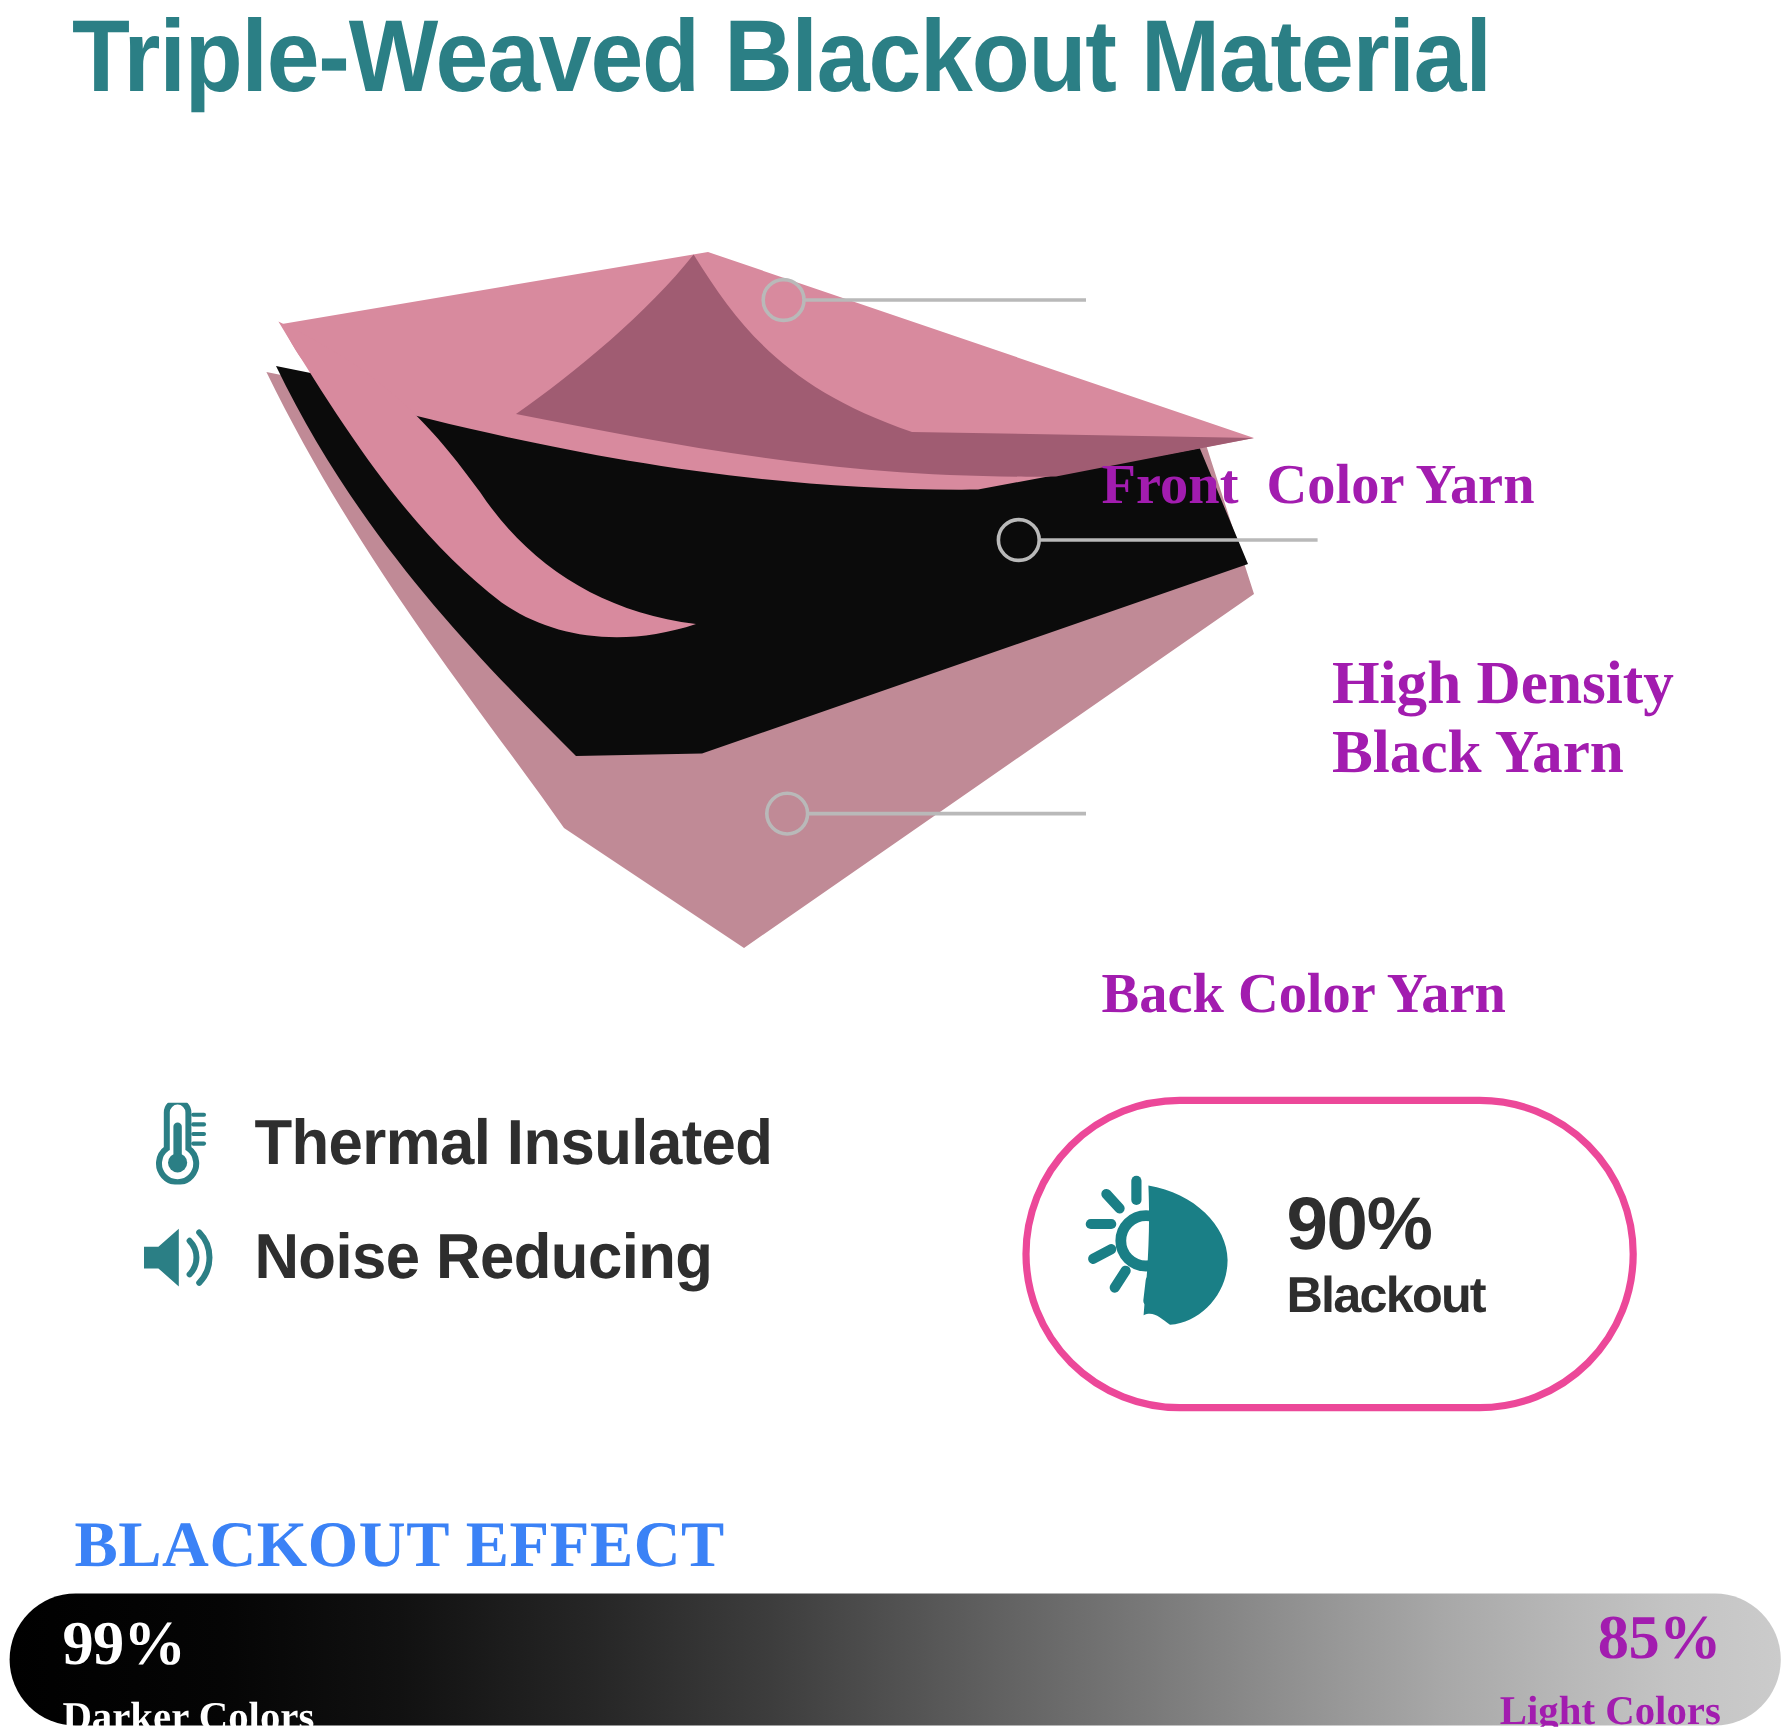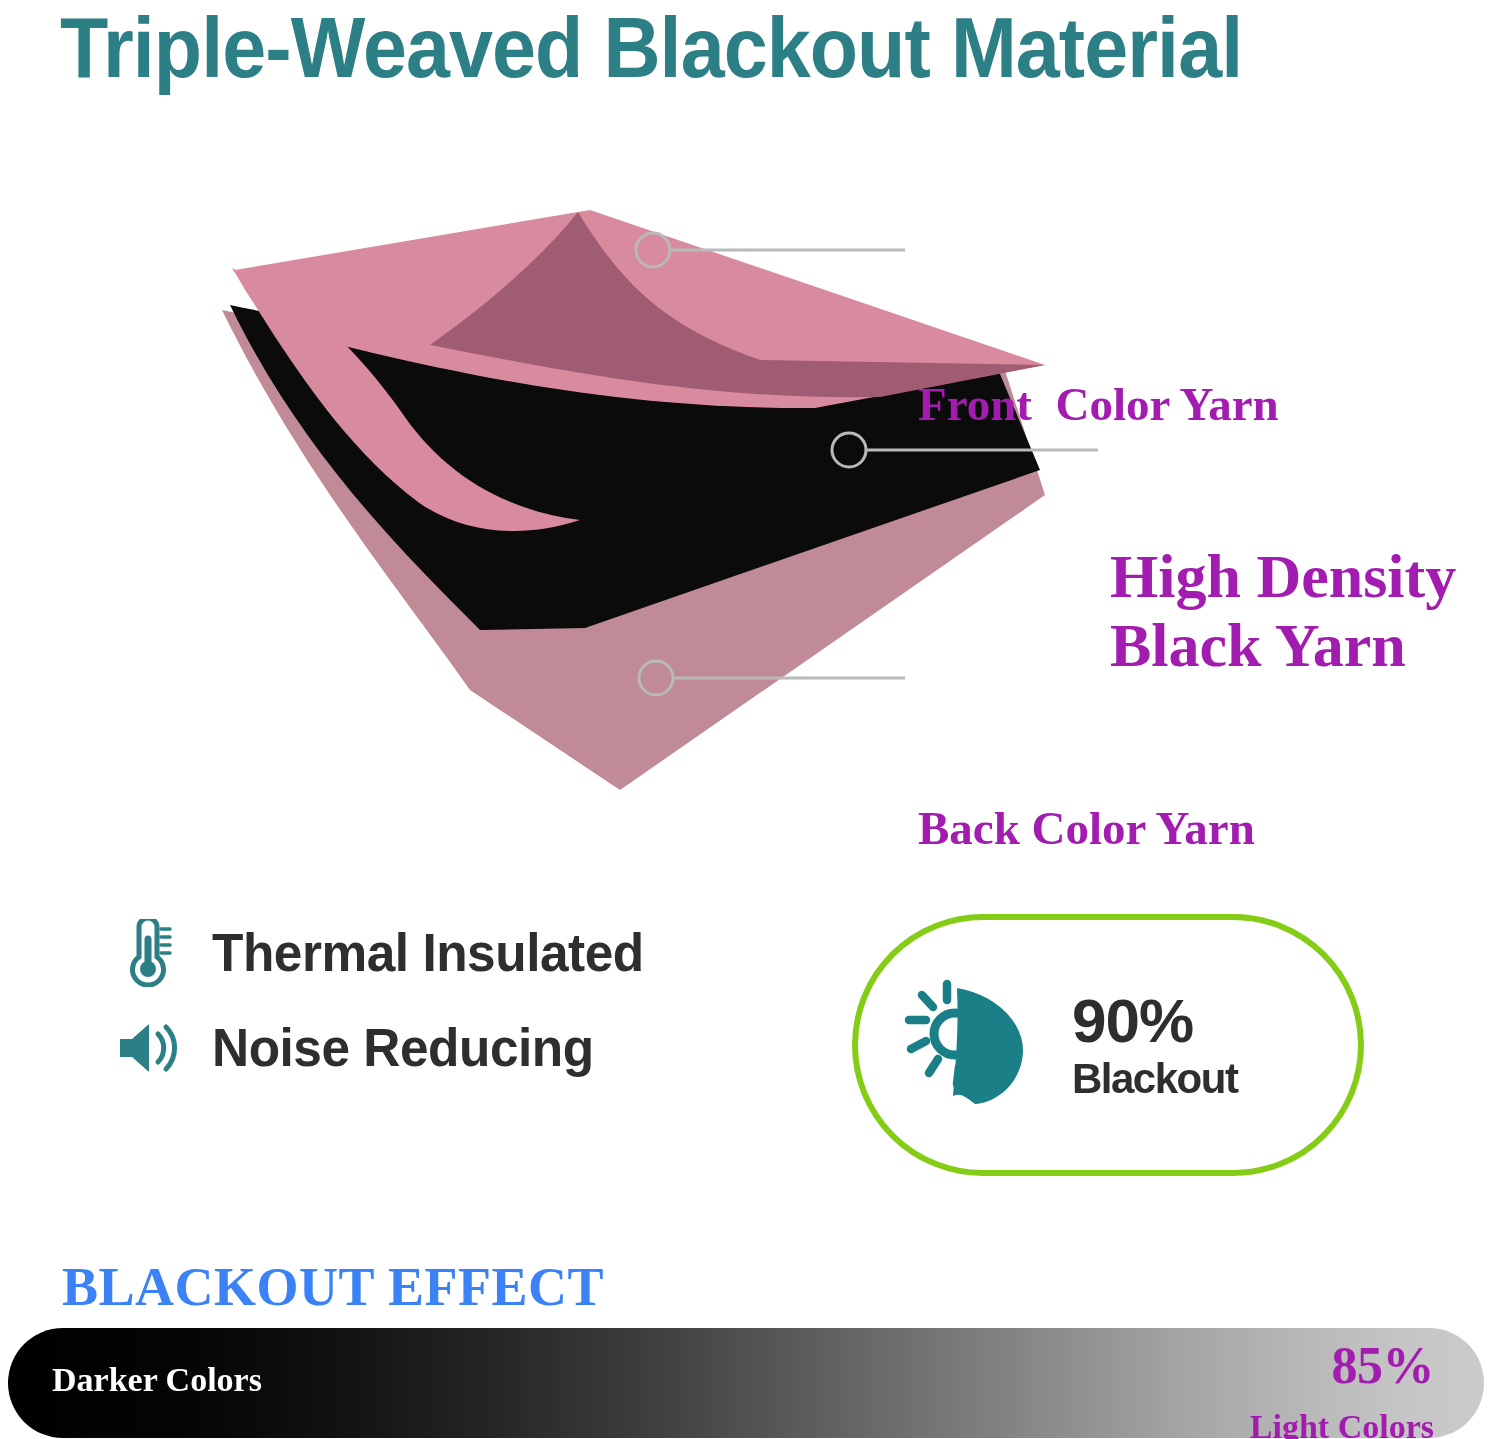--- a/index.html
+++ b/index.html
@@ -45,21 +45,21 @@
 
   .leader-label {
     position: absolute;
     font-family: "Liberation Serif", serif;
     font-weight: bold;
     color: #a21caf;
     line-height: 1.12;
     white-space: pre;
   }
   #label-front { left: 918px; top: 228px; font-size: 47px; }
-  #label-black { left: 1110px; top: 392px; font-size: 62px; }
+  #label-black { left: 1110px; top: 392px; font-size: 51px; }
   #label-back  { left: 918px; top: 652px; font-size: 47px; }
 
   
   #features {
     position: absolute;
     left: 112px;
     top: 905px;
     width: 700px;
   }
   .feature-row {
@@ -89,21 +89,21 @@
     white-space: nowrap;
   }
 
   
   #blackout-badge {
     position: absolute;
     left: 852px;
     top: 914px;
     width: 512px;
     height: 262px;
-    border: 6px solid #84cc16;
+    border: 6px solid #ec4899;
     border-radius: 131px;
     box-sizing: border-box;
     display: flex;
     align-items: center;
     background: #ffffff;
   }
   #badge-icon {
     width: 160px;
     min-width: 160px;
     height: 160px;
@@ -264,19 +264,20 @@
     <span id="badge-percent">90%</span>
     <span id="badge-word">Blackout</span>
   </span>
 </div>
 
 <div id="blackout-effect-title">BLACKOUT EFFECT</div>
 
 <div id="gradient-bar"></div>
 
 <div class="bar-stat" id="bar-stat-left">
+  <span class="bar-pct">99%</span>
   <span class="bar-sub">Darker Colors</span>
 </div>
 
 <div class="bar-stat" id="bar-stat-right">
   <span class="bar-pct">85%</span>
   <span class="bar-sub">Light Colors</span>
 </div>
 
 </body></html>

